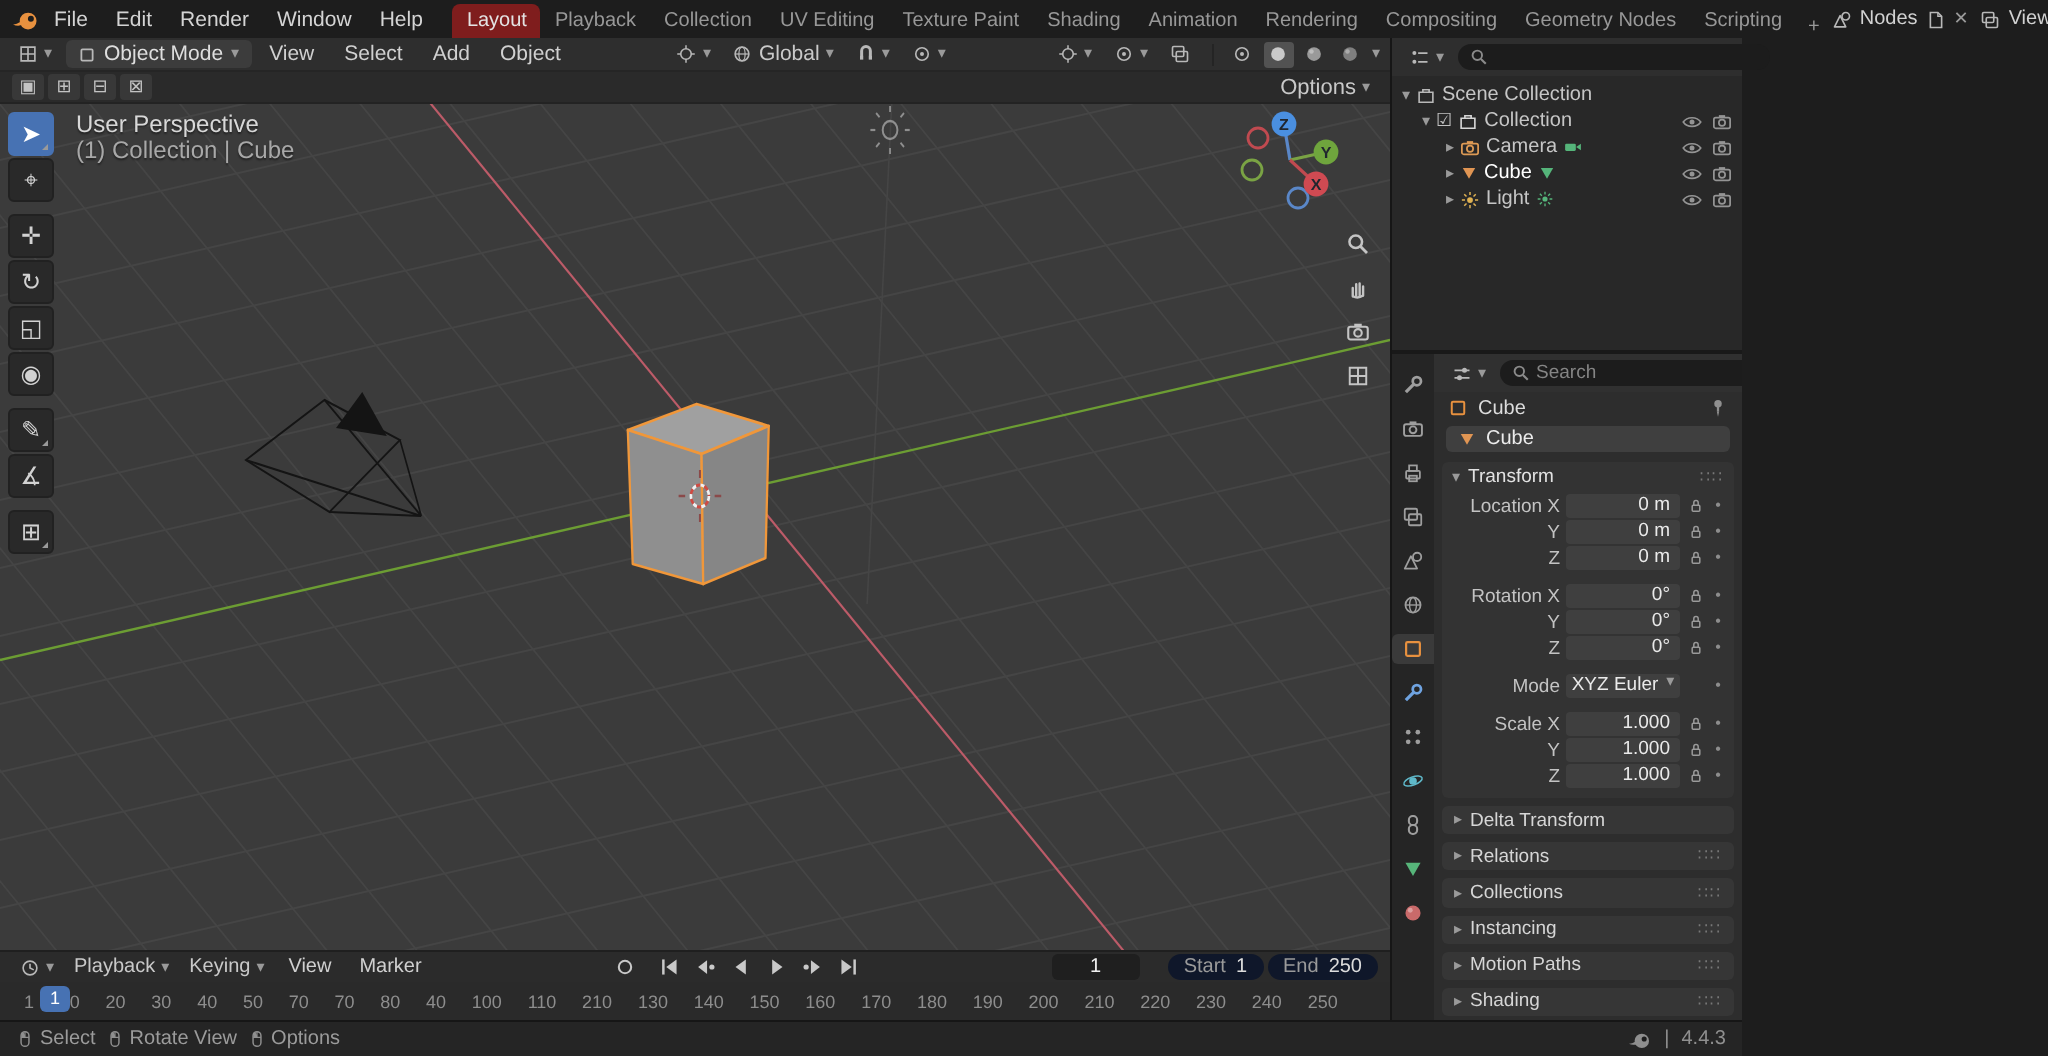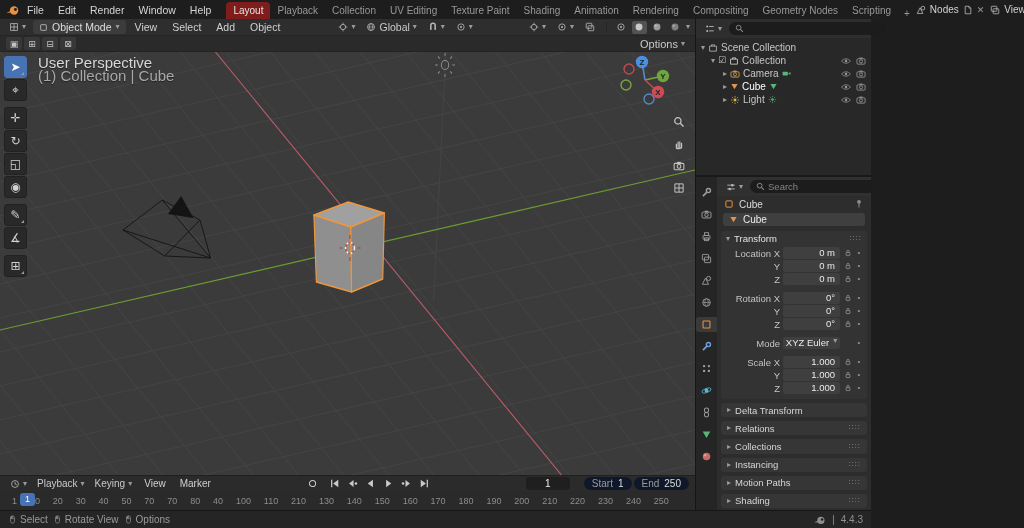--- a/index.html
+++ b/index.html
@@ -36,21 +36,21 @@
   .sep{width:1px;height:11px;background:#242424;margin:0 4px}
   .shade{width:15px;height:13px;display:flex;align-items:center;justify-content:center;border-radius:2px}
   .shade.active{background:#525252}
 
   #vph2{height:16px;flex:0 0 16px;background:#2a2a2a;display:flex;align-items:center;padding:0 6px;gap:2px;border-bottom:1px solid #232323}
   .mini-btn{width:16px;height:13px;background:#383838;border-radius:2px;display:flex;align-items:center;justify-content:center;font-size:9px;color:#c3c3c3}
 
   
   #viewport{flex:1;position:relative;background:#3b3b3b;overflow:hidden}
   #vp-svg{position:absolute;inset:0;width:100%;height:100%}
-  #vp-text{position:absolute;left:38px;top:4px;font-size:15px;color:#d8d8d8;line-height:13px;pointer-events:none;text-shadow:0 1px 1px rgba(0,0,0,.45)}
+  #vp-text{position:absolute;left:38px;top:4px;font-size:12px;color:#d8d8d8;line-height:13px;pointer-events:none;text-shadow:0 1px 1px rgba(0,0,0,.45)}
   #vp-text .sub{color:#a8a8a8}
   #toolbar{position:absolute;left:4px;top:4px;display:flex;flex-direction:column;gap:1px}
   .tool{width:23px;height:22px;background:rgba(41,41,41,.96);border:1px solid #212121;border-radius:3px;display:flex;align-items:center;justify-content:center;font-size:12px;color:#d2d2d2;position:relative}
   .tool.active{background:#4772b3;border-color:#4772b3;color:#fff}
   .tool.sub:after{content:"";position:absolute;right:2px;bottom:2px;border-left:3px solid transparent;border-bottom:3px solid #9a9a9a}
   .tool-gap{height:4px}
   #gizmo{position:absolute;right:22px;top:2px;width:56px;height:58px}
   #gizmo text{font-size:8px;font-weight:bold;fill:#20262e}
   #nav-icons{position:absolute;right:10px;top:64px;display:flex;flex-direction:column;gap:10px;align-items:center}
   #nav-icons .ic{color:#c4c4c4}

